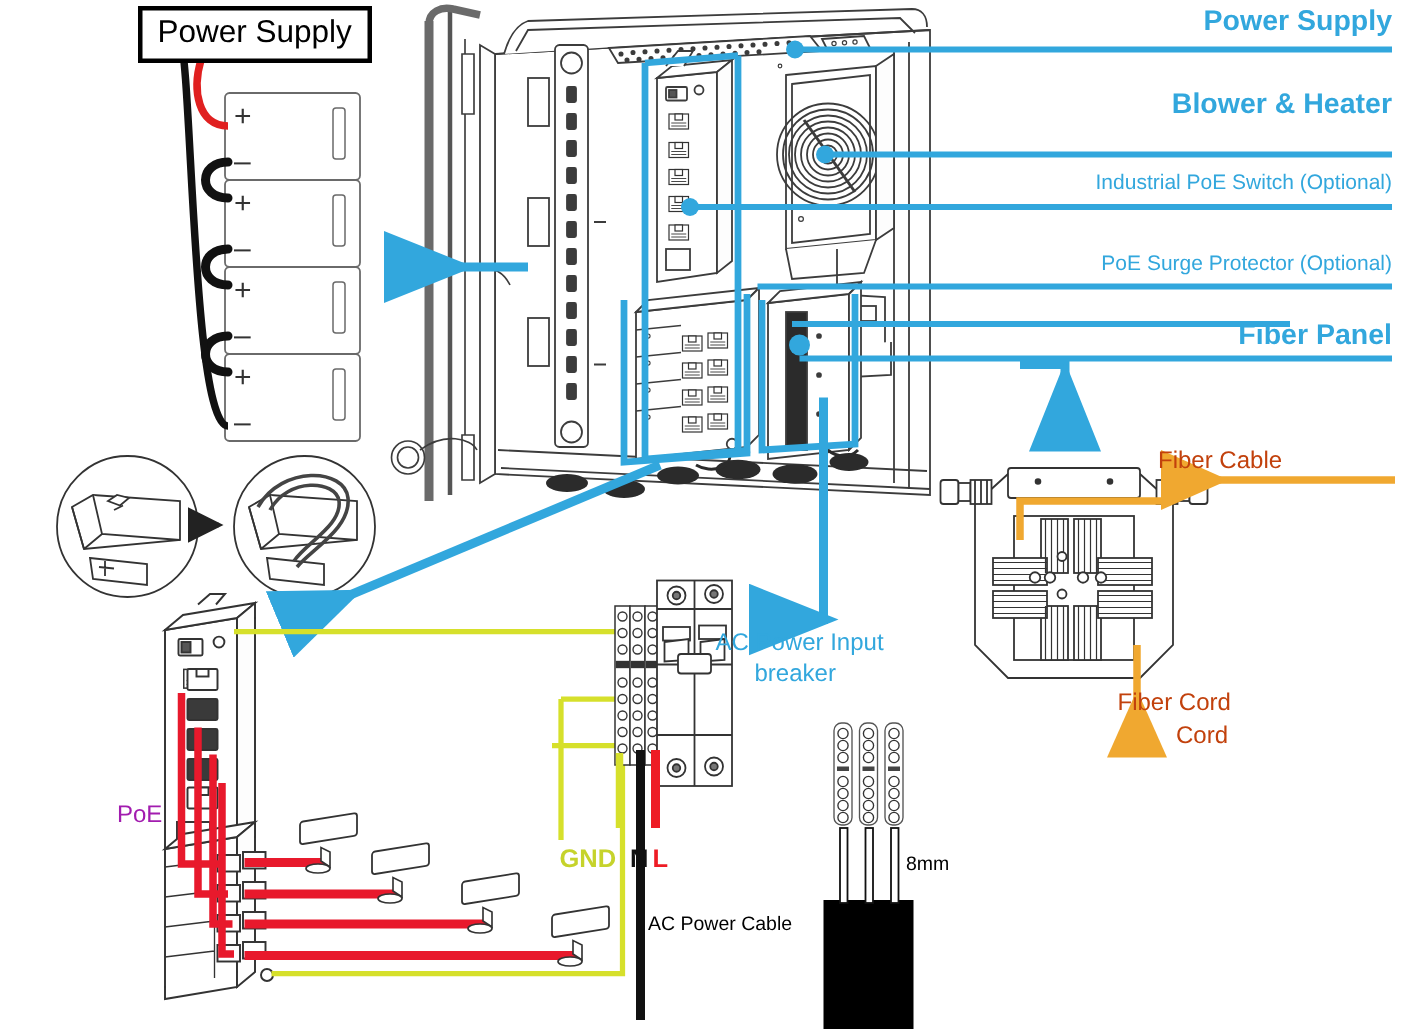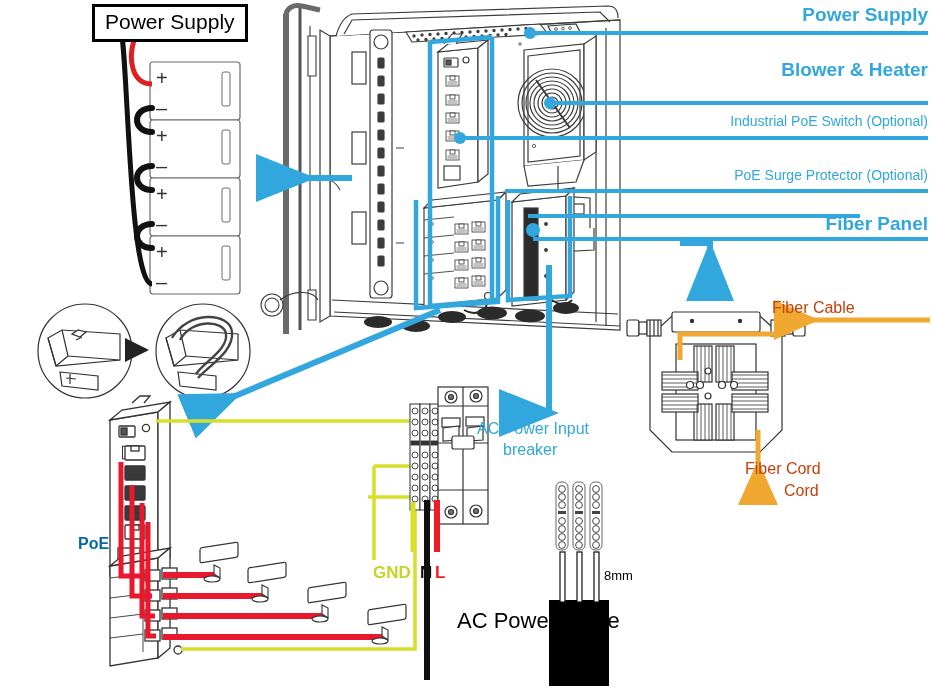--- a/index.html
+++ b/index.html
@@ -5,22 +5,22 @@
   html,body{margin:0;padding:0;background:#ffffff;}
   body{width:935px;height:689px;position:relative;overflow:hidden;
        font-family:"Liberation Sans","DejaVu Sans",sans-serif;}
   #stage{position:absolute;left:0;top:0;width:935px;height:597px;}
   svg{position:absolute;left:0;top:0;}
   .lbl{position:absolute;white-space:nowrap;}
   .lbl-blue{color:#32A7DD;font-size:19px;font-weight:bold;}
   .lbl-blue-sm{color:#32A7DD;font-size:14px;font-weight:normal;}
   .lbl-blue-md{color:#32A7DD;font-size:16px;font-weight:normal;}
   .lbl-orange{color:#c2410c;font-size:16px;font-weight:normal;}
-  .lbl-red{color:#0369a1;font-size:16px;font-weight:bold;}
-  .lbl-black{color:#000;font-size:22px;margin-left:25px;}
+  .lbl-red{color:#a21caf;font-size:16px;font-weight:normal;}
+  .lbl-black{color:#000;font-size:13px;}
   .lbl-ps{color:#000;font-size:21px;}
   .lbl-gnd{color:#C6D32B;font-size:17px;font-weight:bold;}
   .lbl-n{color:#111;font-size:17px;font-weight:bold;}
   .lbl-l{color:#EE1C25;font-size:17px;font-weight:bold;}
   .lbl-8mm{color:#000;font-size:13px;}
   .ps-box{position:absolute;border:3px solid #000;background:#fff;
           padding:3px 10px 5px 10px;}
 </style>
 </head>
 <body>

